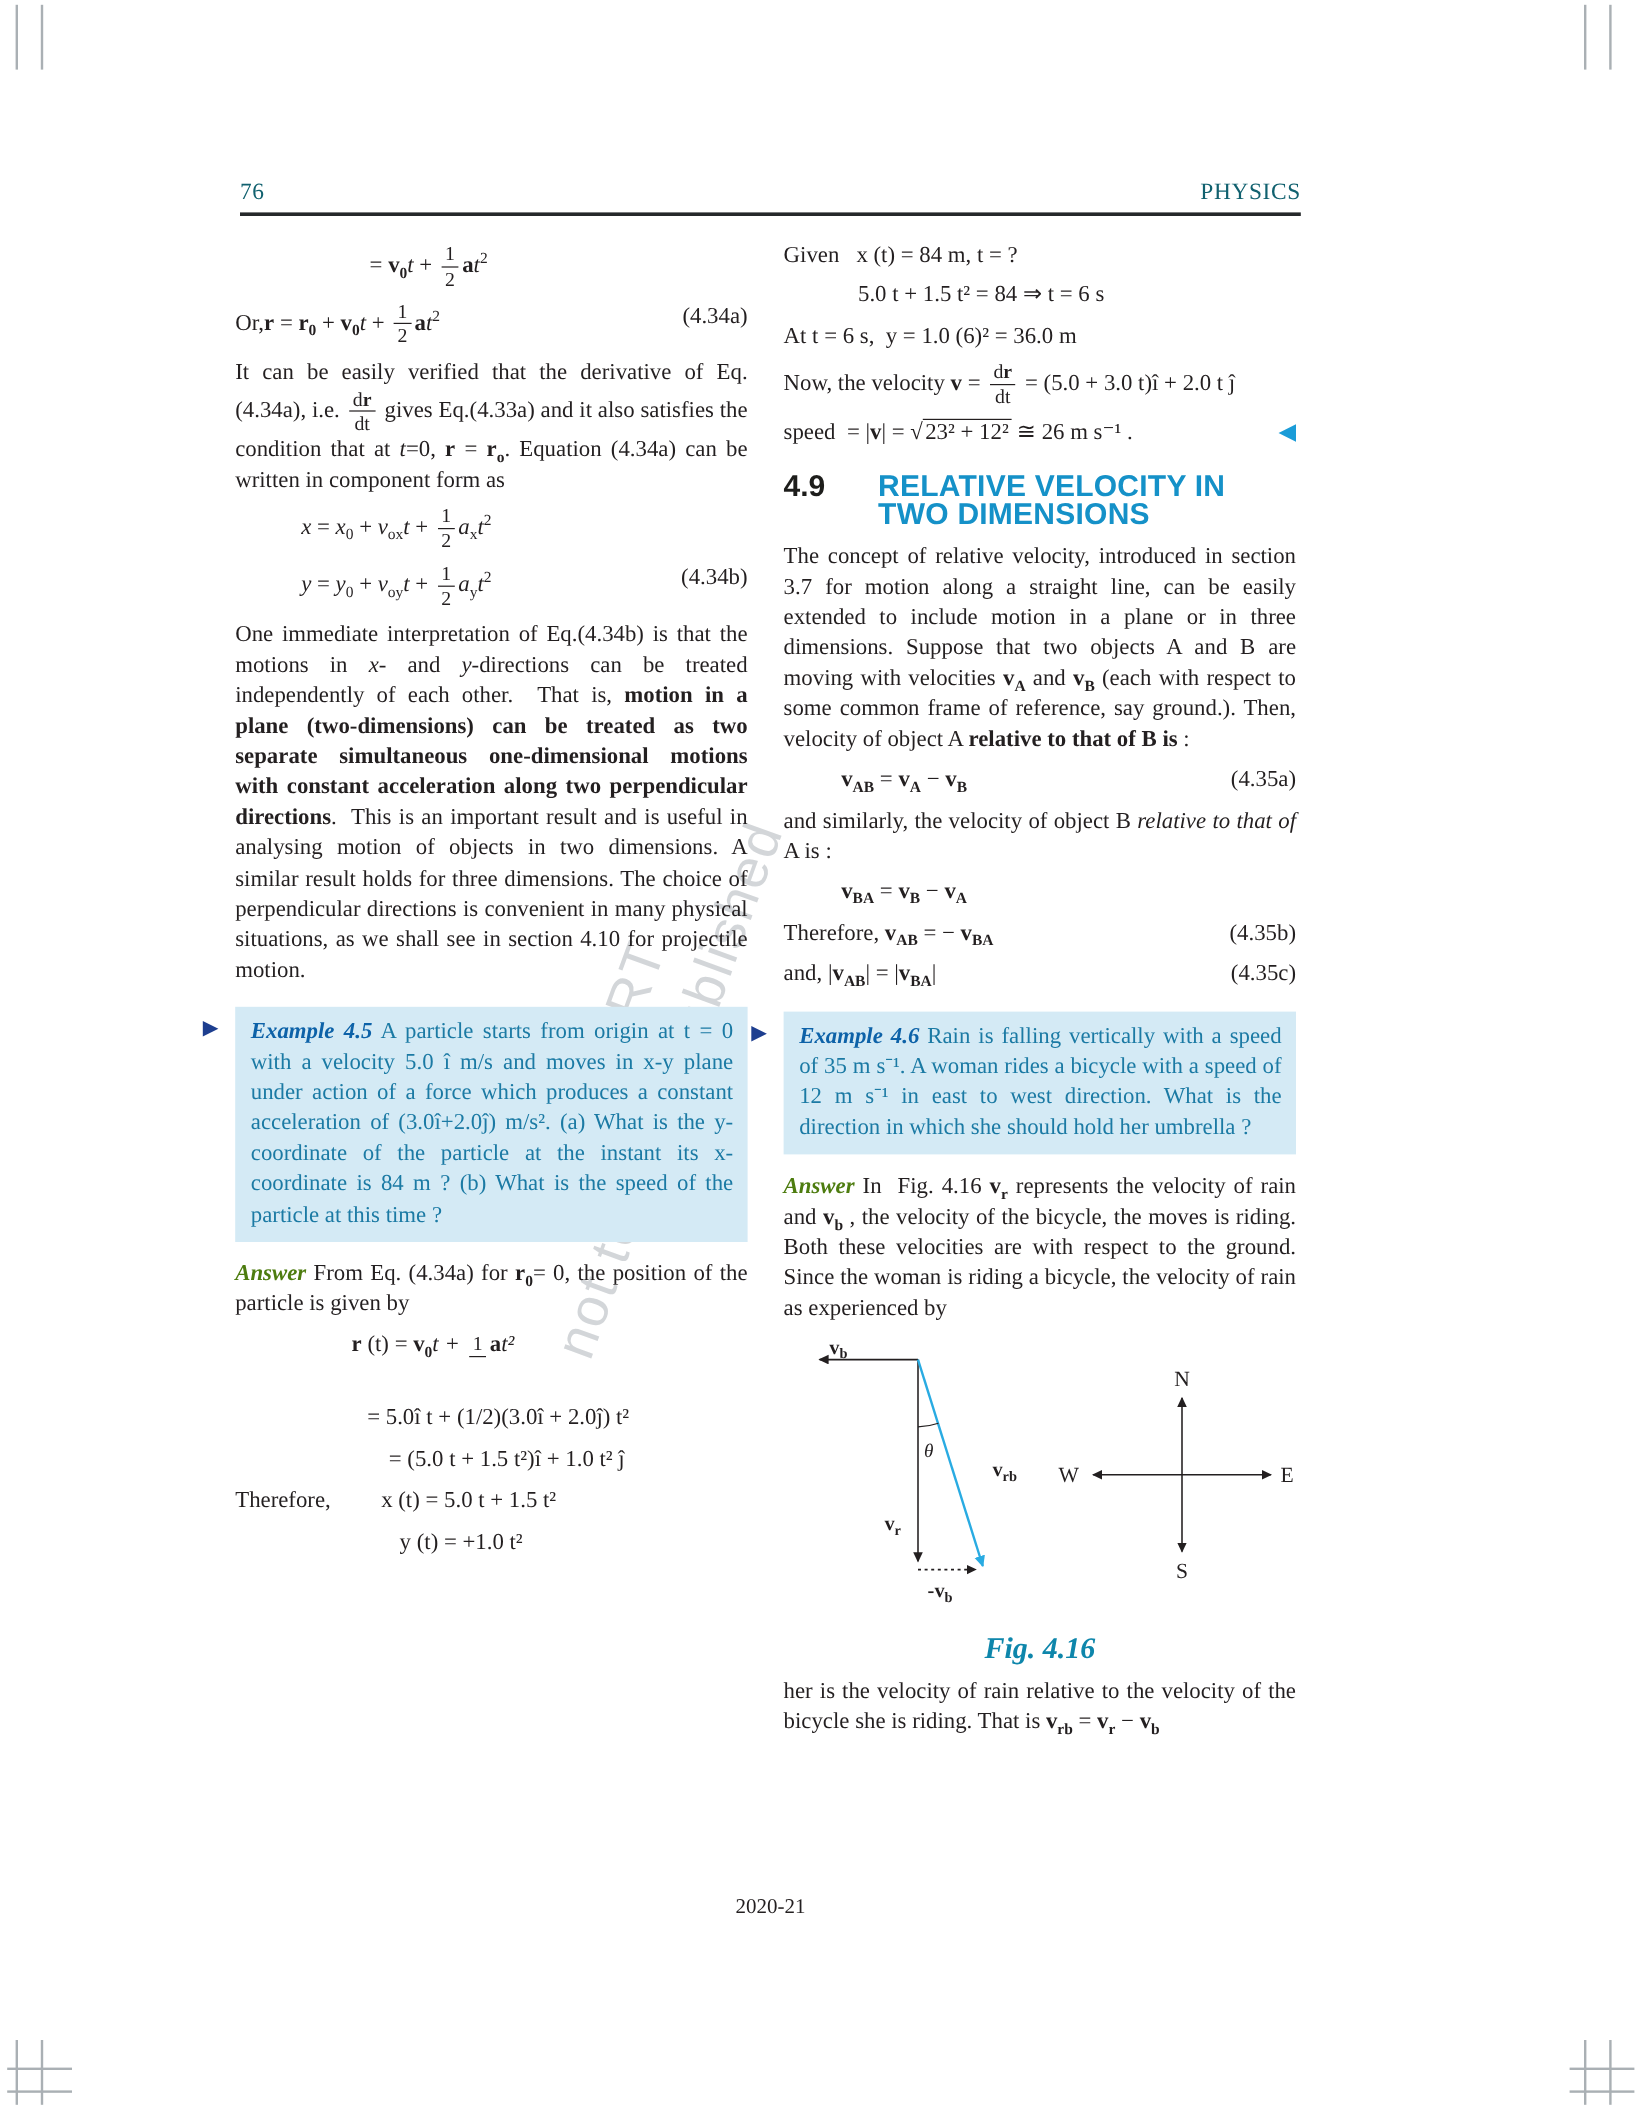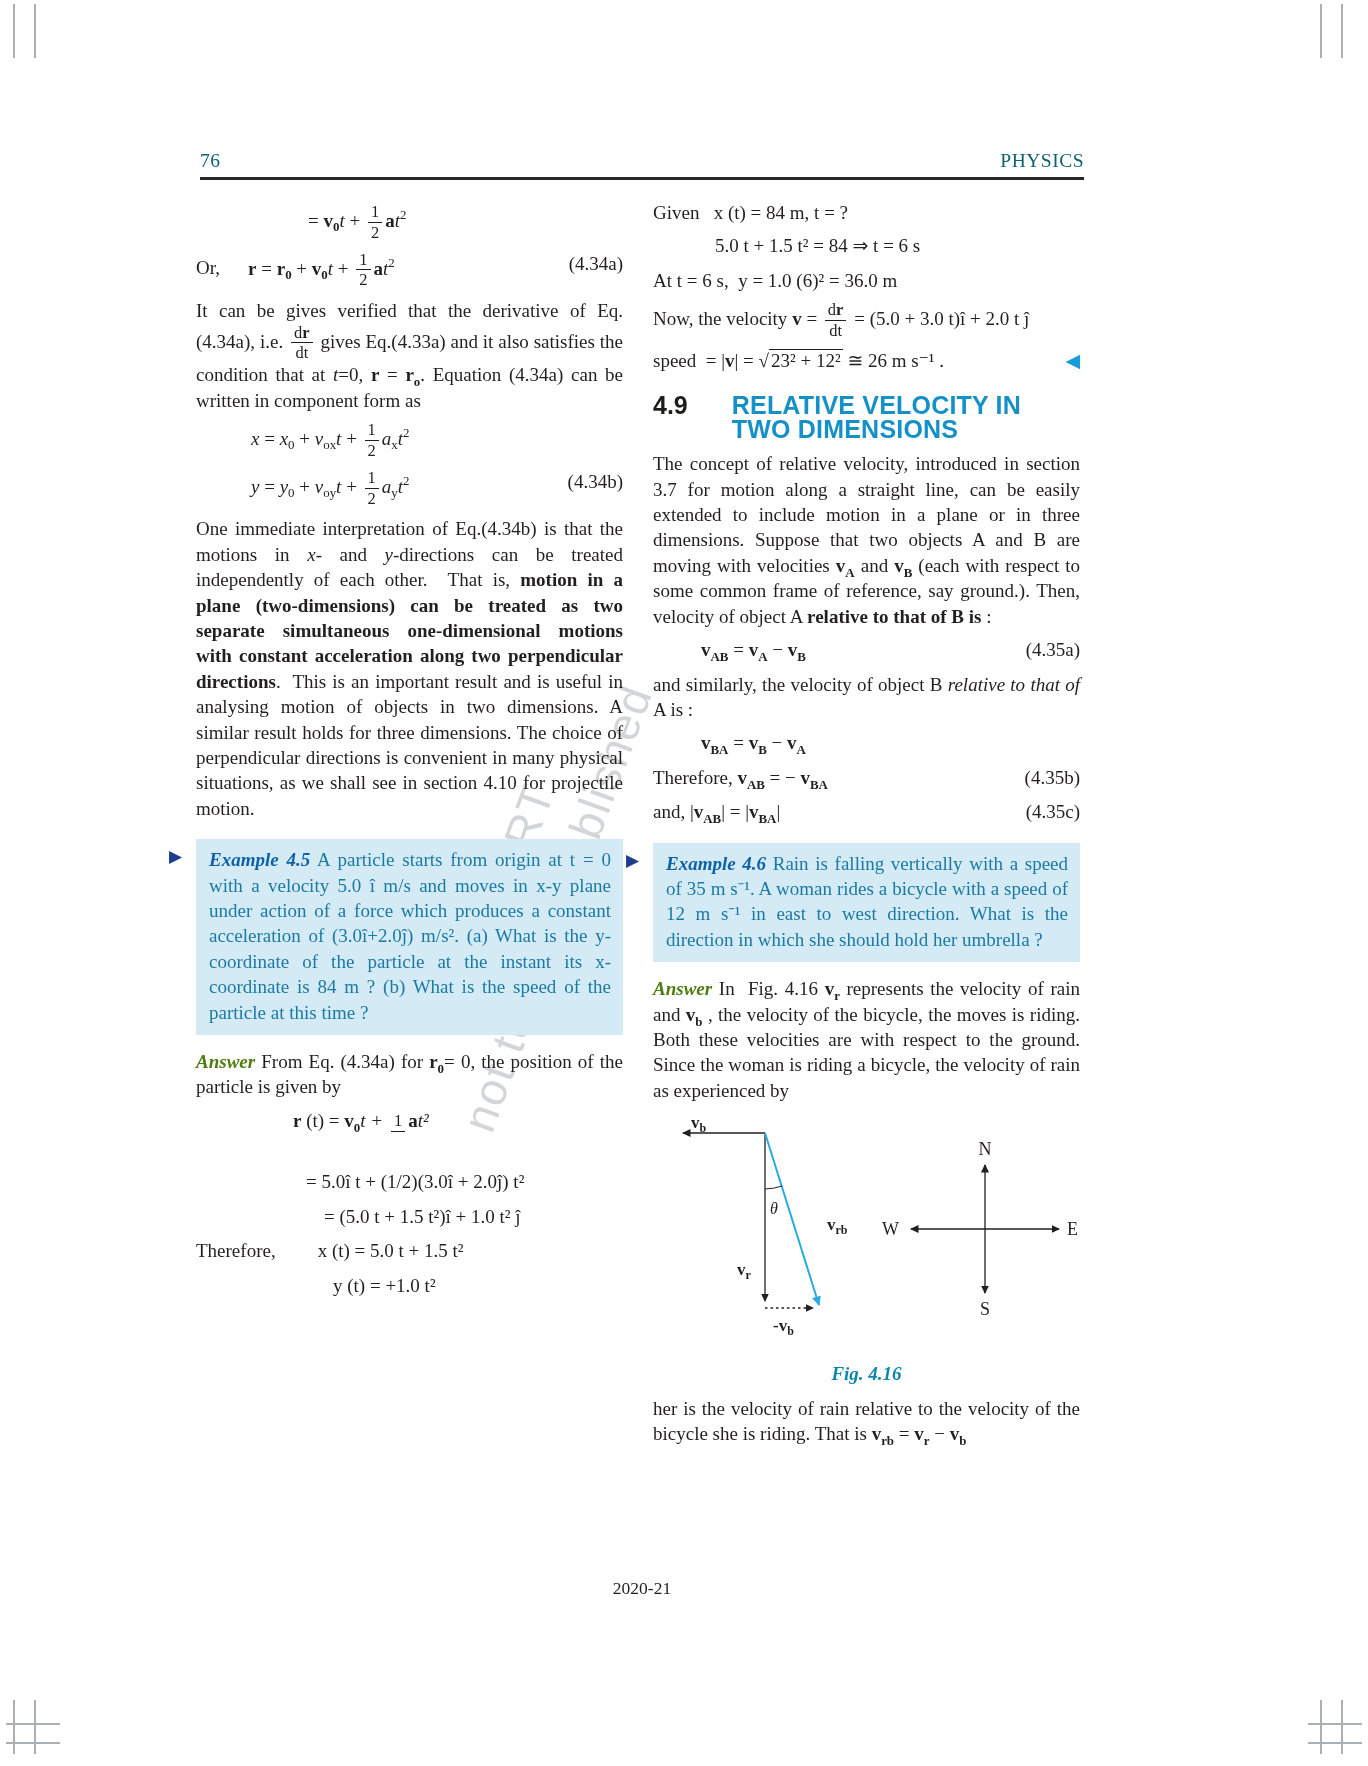--- a/index.html
+++ b/index.html
@@ -47,21 +47,21 @@
 
   .indent-112 { padding-left:112px; }
   .indent-55 { padding-left:55px; }
   .indent-97 { padding-left:97px; }
   .indent-110 { padding-left:110px;margin-top:36px; }
   .indent-128 { padding-left:128px; }
   .indent-137 { padding-left:137px; }
   .indent-62 { padding-left:62px; }
   .indent-48 { padding-left:48px; }
 
-  .eq-label { margin-right:28px; }
+  .eq-label { }
   .tf-label { margin-right:42px; }
 
   .example-box {
     position:relative; background:#d4eaf5; color:#1b7aa4;
     padding:8px 12px 10px 13px; margin:18px 0 14px; text-align:justify;
   }
   .ex-label { font-weight:bold; font-style:italic; color:#0d62a8;font-family:Liberation Serif, serif; }
   .ex-marker { position:absolute; left:-27px; top:5px; color:#1d3e8f; font-size:17px; }
   .answer-label { font-weight:bold; font-style:italic; color:#4d7c0f; }
   .end-marker { float:right; color:#1a9cd8; font-size:19px; margin-left:8px; }
@@ -71,21 +71,21 @@
     font-family:"Liberation Sans", sans-serif; font-weight:bold; font-size:25px; line-height:23.5px;
   }
   .section-num { color:#1d1d1b; }
   .section-title { color:#1591c8; width:300px; letter-spacing:0.2px; }
 
   .sqrt-bar { border-top:1.5px solid #231f20; padding:0 2px; }
 
   figure { margin:14px 0 0 0; }
   .fig-caption {
     text-align:center; color:#0e86ab; font-weight:bold; font-style:italic;
-    font-size:19px; margin:2px 0 10px;
+    font-size:25px; margin:2px 0 10px;
   }
 
   .page-footer {
     position:absolute; left:200px; width:884px; top:1578px; text-align:center;
     font-size:17.5px; z-index:1;
   }
 
   svg text { font-family:"Liberation Serif", serif; fill:#231f20; }
   .fig-vec { font-weight:bold; font-size:17px; }
   .fig-vec .sub { font-size:12px; font-weight:bold; }
@@ -126,21 +126,21 @@
 
     <div class="eq">
       <span class="tag">(4.34a)</span>
       <span class="eq-label">Or,</span><b>r</b><span> = </span><b>r</b><sub class="bs">0</sub><span> + </span><b>v</b><sub class="bs">0</sub><i>t</i><span> + </span><span class="frac">
           <span class="num">1</span>
           <span class="den">2</span>
         </span><b>a</b><i>t</i><sup>2</sup>
     </div>
 
     <p>
-      <span>It can be gives verified that the derivative of Eq. (4.34a), i.e. </span><span class="frac">
+      <span>It can be easily verified that the derivative of Eq. (4.34a), i.e. </span><span class="frac">
           <span class="num"><span>d</span><b>r</b></span>
           <span class="den">dt</span>
         </span><span> gives Eq.(4.33a) and it also satisfies the condition that at </span><i>t</i><span>=0, </span><b>r</b><span> = </span><b>r</b><sub class="bs">o</sub><span>. Equation (4.34a) can be written in component form as</span>
     </p>
 
     <div class="eq indent-55">
       <i>x</i><span> = </span><i>x</i><sub>0</sub><span> + </span><i>v</i><sub>ox</sub><i>t</i><span> + </span><span class="frac">
           <span class="num">1</span>
           <span class="den">2</span>
         </span><i>a</i><sub>x</sub><i>t</i><sup>2</sup>

